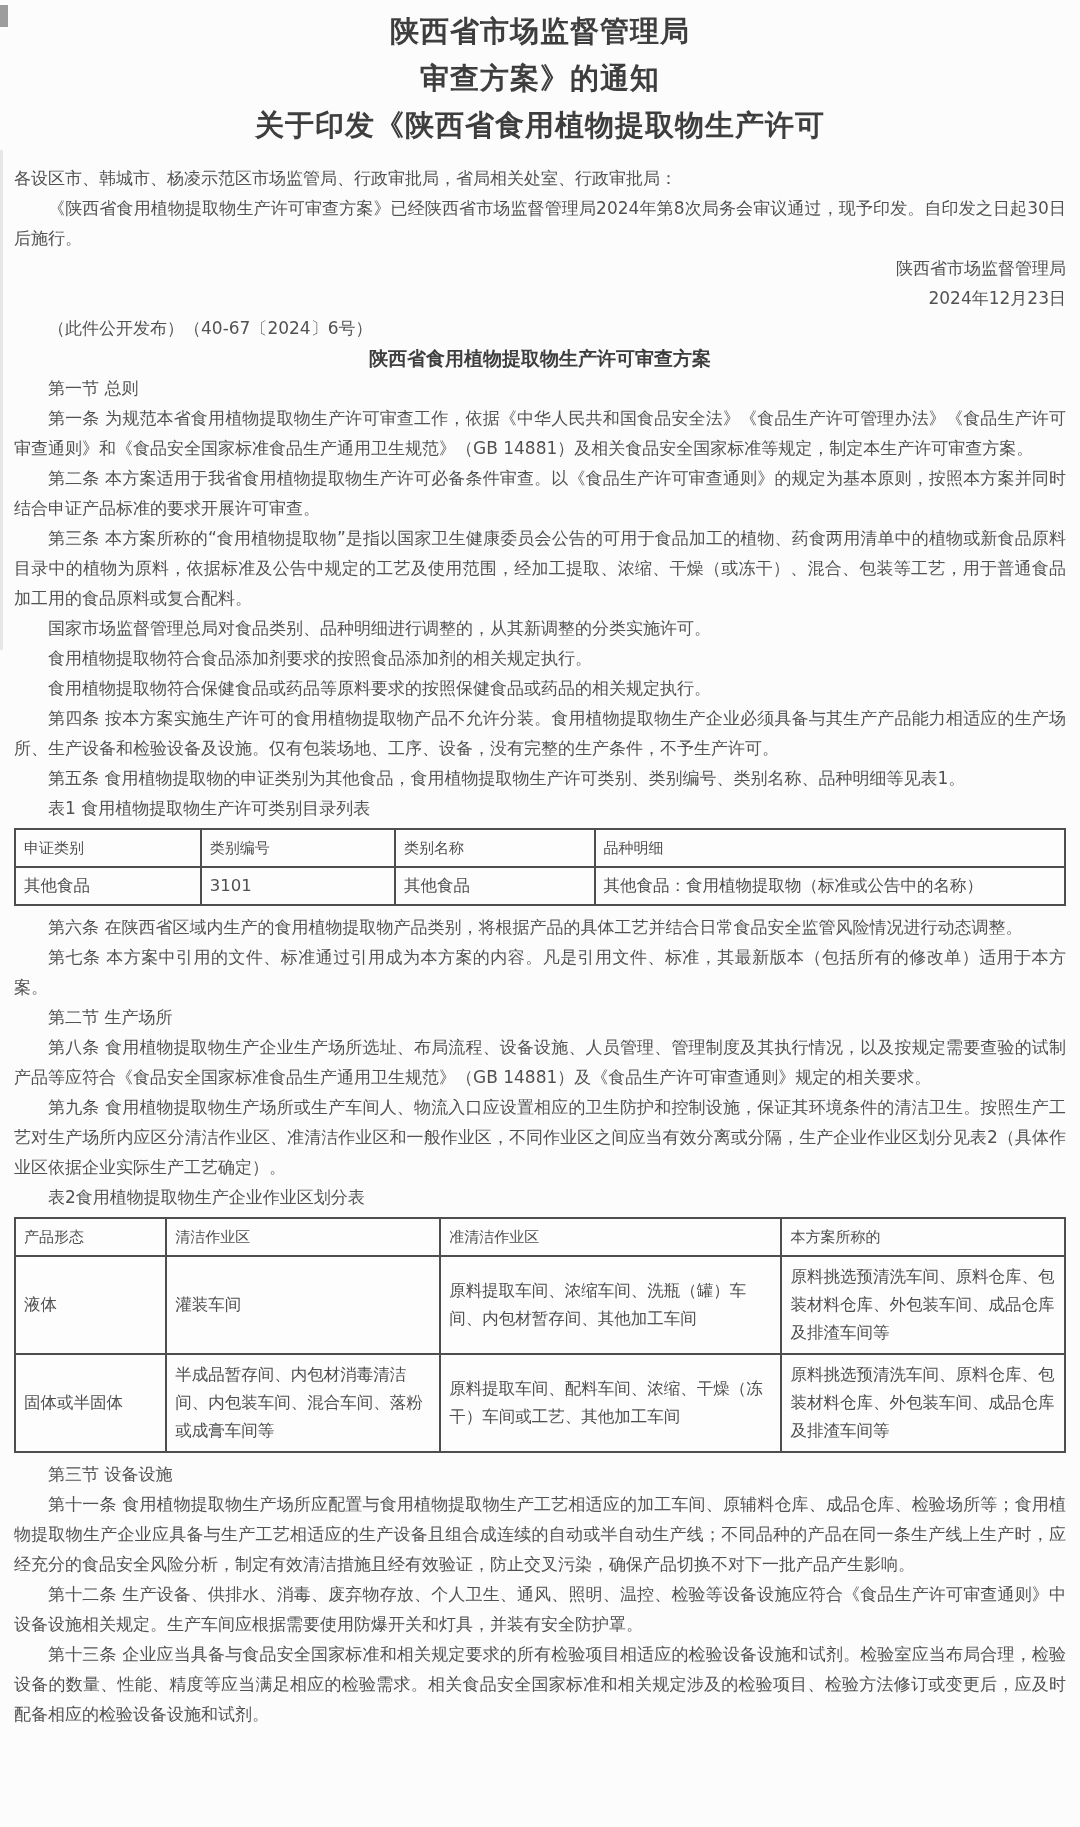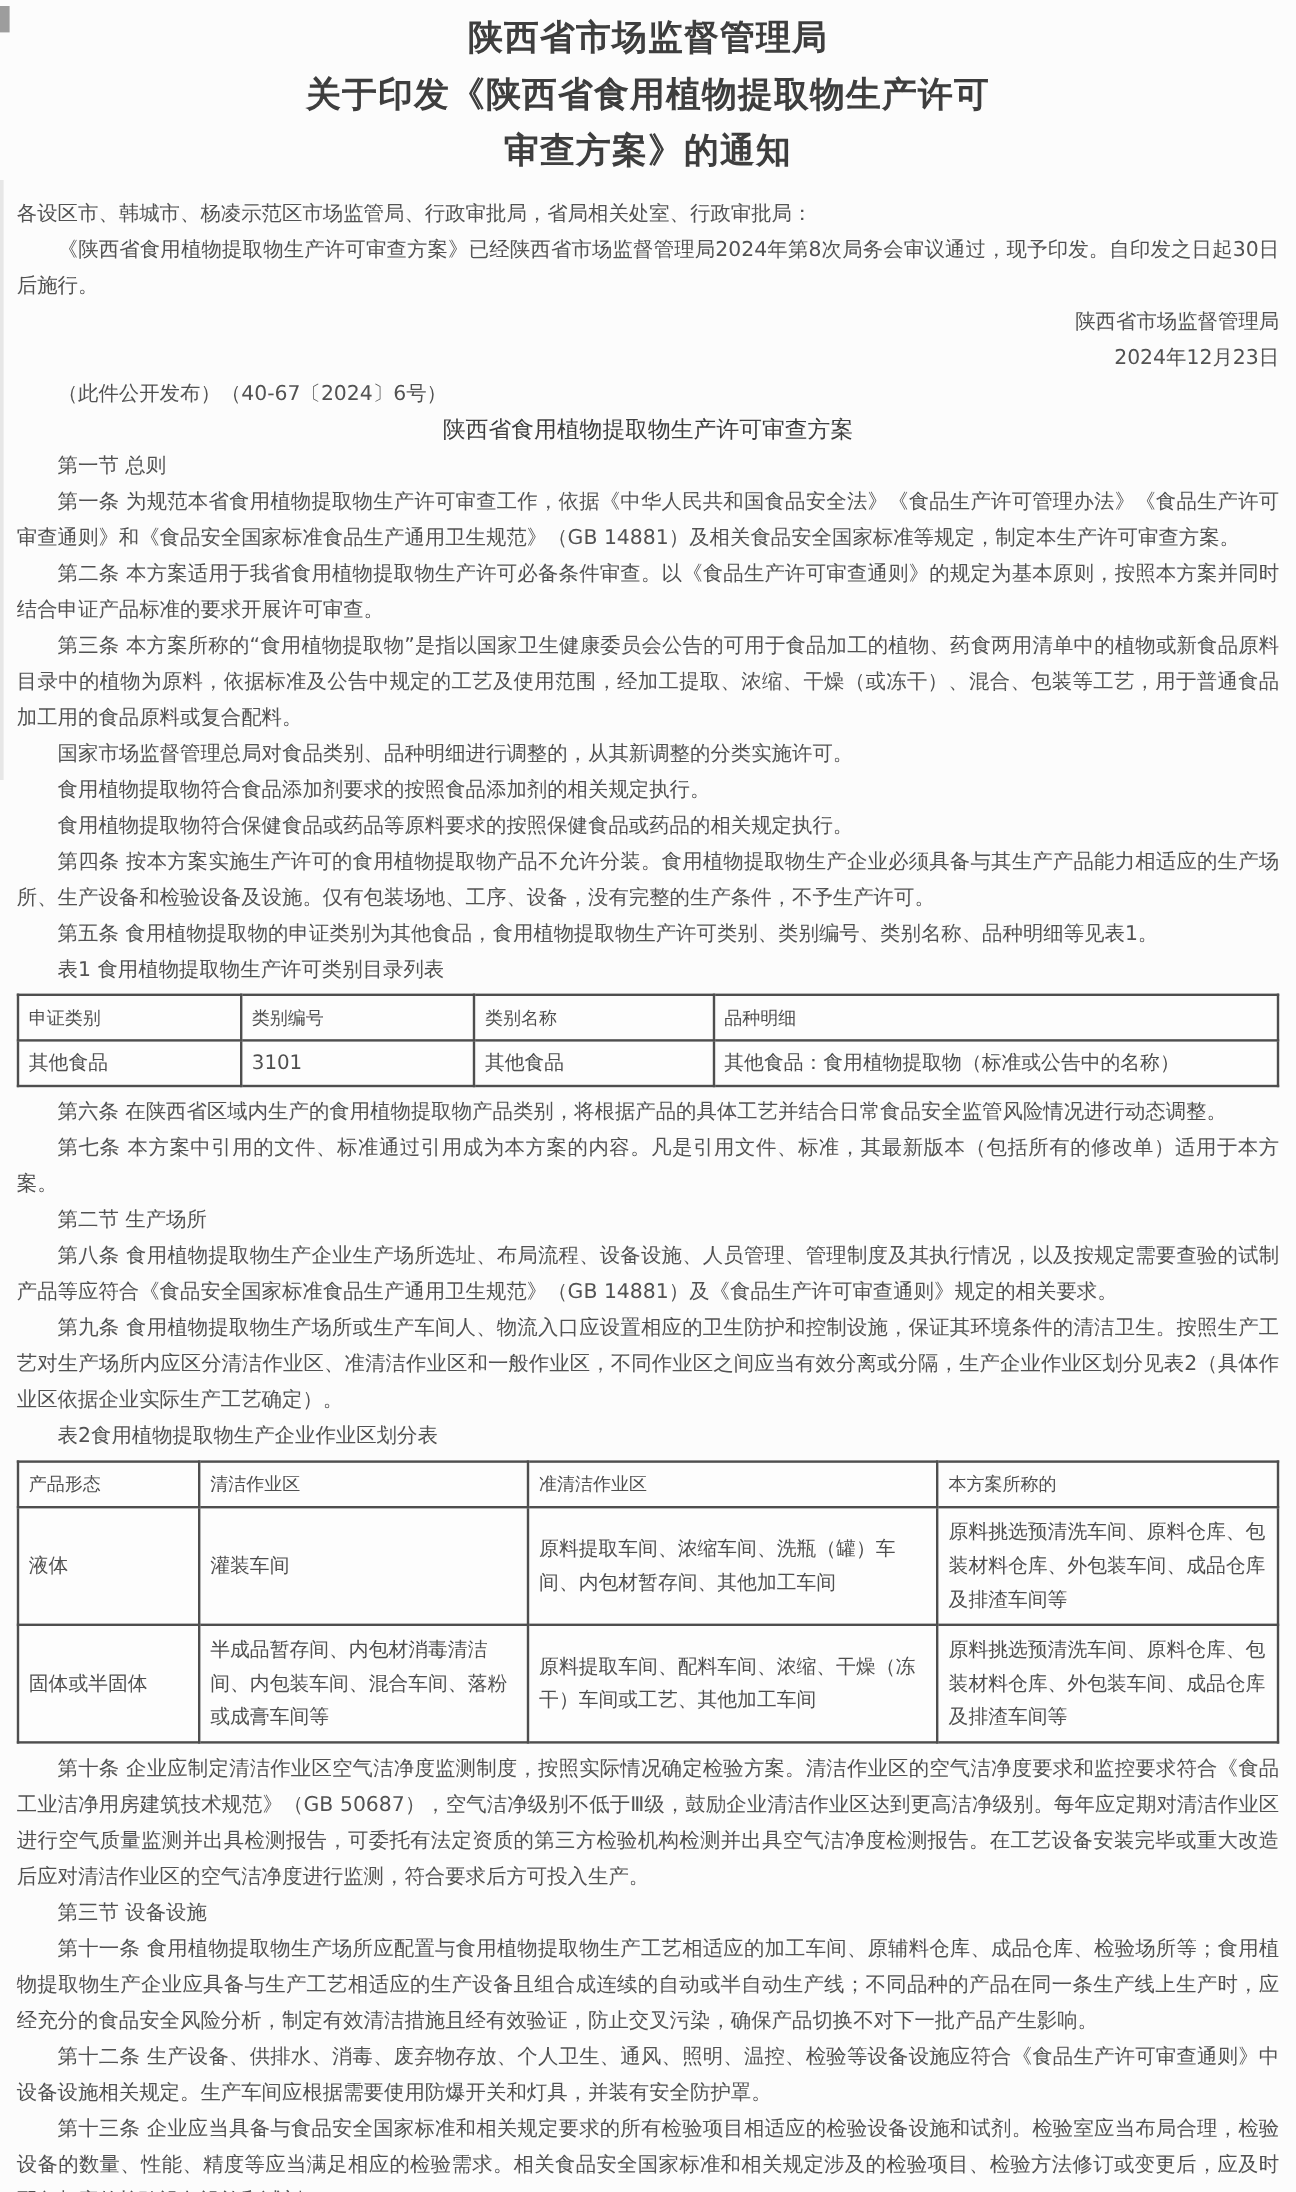--- a/index.html
+++ b/index.html
@@ -19,43 +19,43 @@
 
   .heading { text-align:center; font-weight:bold; color:#3e3e3e;
              font-size:29px; line-height:47px; letter-spacing:1px; }
 
   .flow { margin-top:14px; font-size:17px; line-height:30px;
           text-align:justify; color:#525252; }
   .flow > div { margin:0; }
   .b-plain  { text-indent:0; }
   .b-indent { text-indent:2em; }
   .b-right  { text-align:right; }
-  .b-center { text-align:center; font-weight:normal; color:#3e3e3e; font-size:19px; }
+  .b-center { text-align:center; font-weight:bold; color:#3e3e3e; font-size:19px; }
 
   table { width:100%; border-collapse:collapse; table-layout:fixed;
           margin:5px 0 6px 0; background:#fdfdfd; }
   th, td { border:2px solid #4e4e4e; text-align:left; vertical-align:middle;
            color:#4f4f4f; font-weight:normal; padding:4px 8px; line-height:28px;
            word-break:break-all; box-sizing:border-box; }
   th { font-size:15px; height:38px; }
   td { font-size:16.5px; }
   .tbl-1 td { height:24px; }
   .tbl-2 td { padding:6px 8px; }
 </style>
 </head>
 <body>
 
 <div class="page">
   <div class="corner-artifact"></div>
   <div class="edge-line"></div>
 
   <div class="heading">
     <div>陕西省市场监督管理局</div>
+    <div>审查方案》的通知</div>
     <div>关于印发《陕西省食用植物提取物生产许可</div>
-    <div>审查方案》的通知</div>
   </div>
 
   <div class="flow">
       <div class="b-plain">各设区市、韩城市、杨凌示范区市场监管局、行政审批局，省局相关处室、行政审批局：</div>
       <div class="b-indent">《陕西省食用植物提取物生产许可审查方案》已经陕西省市场监督管理局2024年第8次局务会审议通过，现予印发。自印发之日起30日后施行。</div>
       <div class="b-right">陕西省市场监督管理局</div>
       <div class="b-right">2024年12月23日</div>
       <div class="b-indent">（此件公开发布）（40-67〔2024〕6号）</div>
       <div class="b-center">陕西省食用植物提取物生产许可审查方案</div>
       <div class="b-indent">第一节 总则</div>
@@ -121,19 +121,18 @@
             <td>原料挑选预清洗车间、原料仓库、包装材料仓库、外包装车间、成品仓库及排渣车间等</td>
           </tr>
           <tr>
             <td>固体或半固体</td>
             <td>半成品暂存间、内包材消毒清洁间、内包装车间、混合车间、落粉或成膏车间等</td>
             <td>原料提取车间、配料车间、浓缩、干燥（冻干）车间或工艺、其他加工车间</td>
             <td>原料挑选预清洗车间、原料仓库、包装材料仓库、外包装车间、成品仓库及排渣车间等</td>
           </tr>
         </tbody>
       </table>
-      <div class="b-indent">第十条 企业应制定清洁作业区空气洁净度监测制度，按照实际情况确定检验方案。清洁作业区的空气洁净度要求和监控要求符合《食品工业洁净用房建筑技术规范》（GB 50687），空气洁净级别不低于Ⅲ级，鼓励企业清洁作业区达到更高洁净级别。每年应定期对清洁作业区进行空气质量监测并出具检测报告，可委托有法定资质的第三方检验机构检测并出具空气洁净度检测报告。在工艺设备安装完毕或重大改造后应对清洁作业区的空气洁净度进行监测，符合要求后方可投入生产。</div>
       <div class="b-indent">第三节 设备设施</div>
       <div class="b-indent">第十一条 食用植物提取物生产场所应配置与食用植物提取物生产工艺相适应的加工车间、原辅料仓库、成品仓库、检验场所等；食用植物提取物生产企业应具备与生产工艺相适应的生产设备且组合成连续的自动或半自动生产线；不同品种的产品在同一条生产线上生产时，应经充分的食品安全风险分析，制定有效清洁措施且经有效验证，防止交叉污染，确保产品切换不对下一批产品产生影响。</div>
       <div class="b-indent">第十二条 生产设备、供排水、消毒、废弃物存放、个人卫生、通风、照明、温控、检验等设备设施应符合《食品生产许可审查通则》中设备设施相关规定。生产车间应根据需要使用防爆开关和灯具，并装有安全防护罩。</div>
       <div class="b-indent">第十三条 企业应当具备与食品安全国家标准和相关规定要求的所有检验项目相适应的检验设备设施和试剂。检验室应当布局合理，检验设备的数量、性能、精度等应当满足相应的检验需求。相关食品安全国家标准和相关规定涉及的检验项目、检验方法修订或变更后，应及时配备相应的检验设备设施和试剂。</div>
     </div>
 </div>
 
 </body></html>

